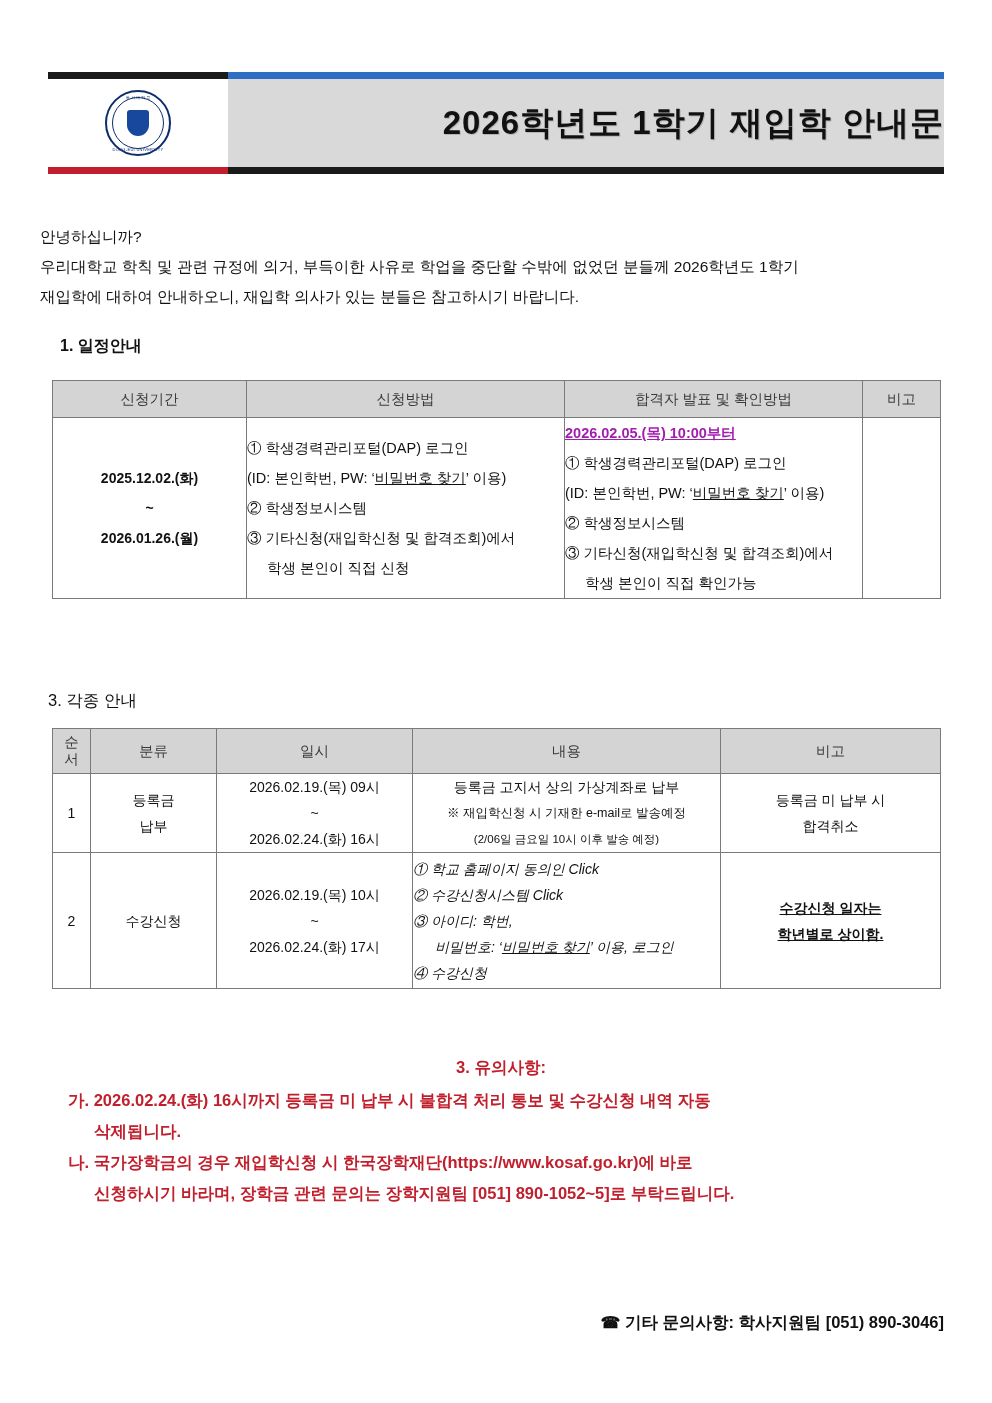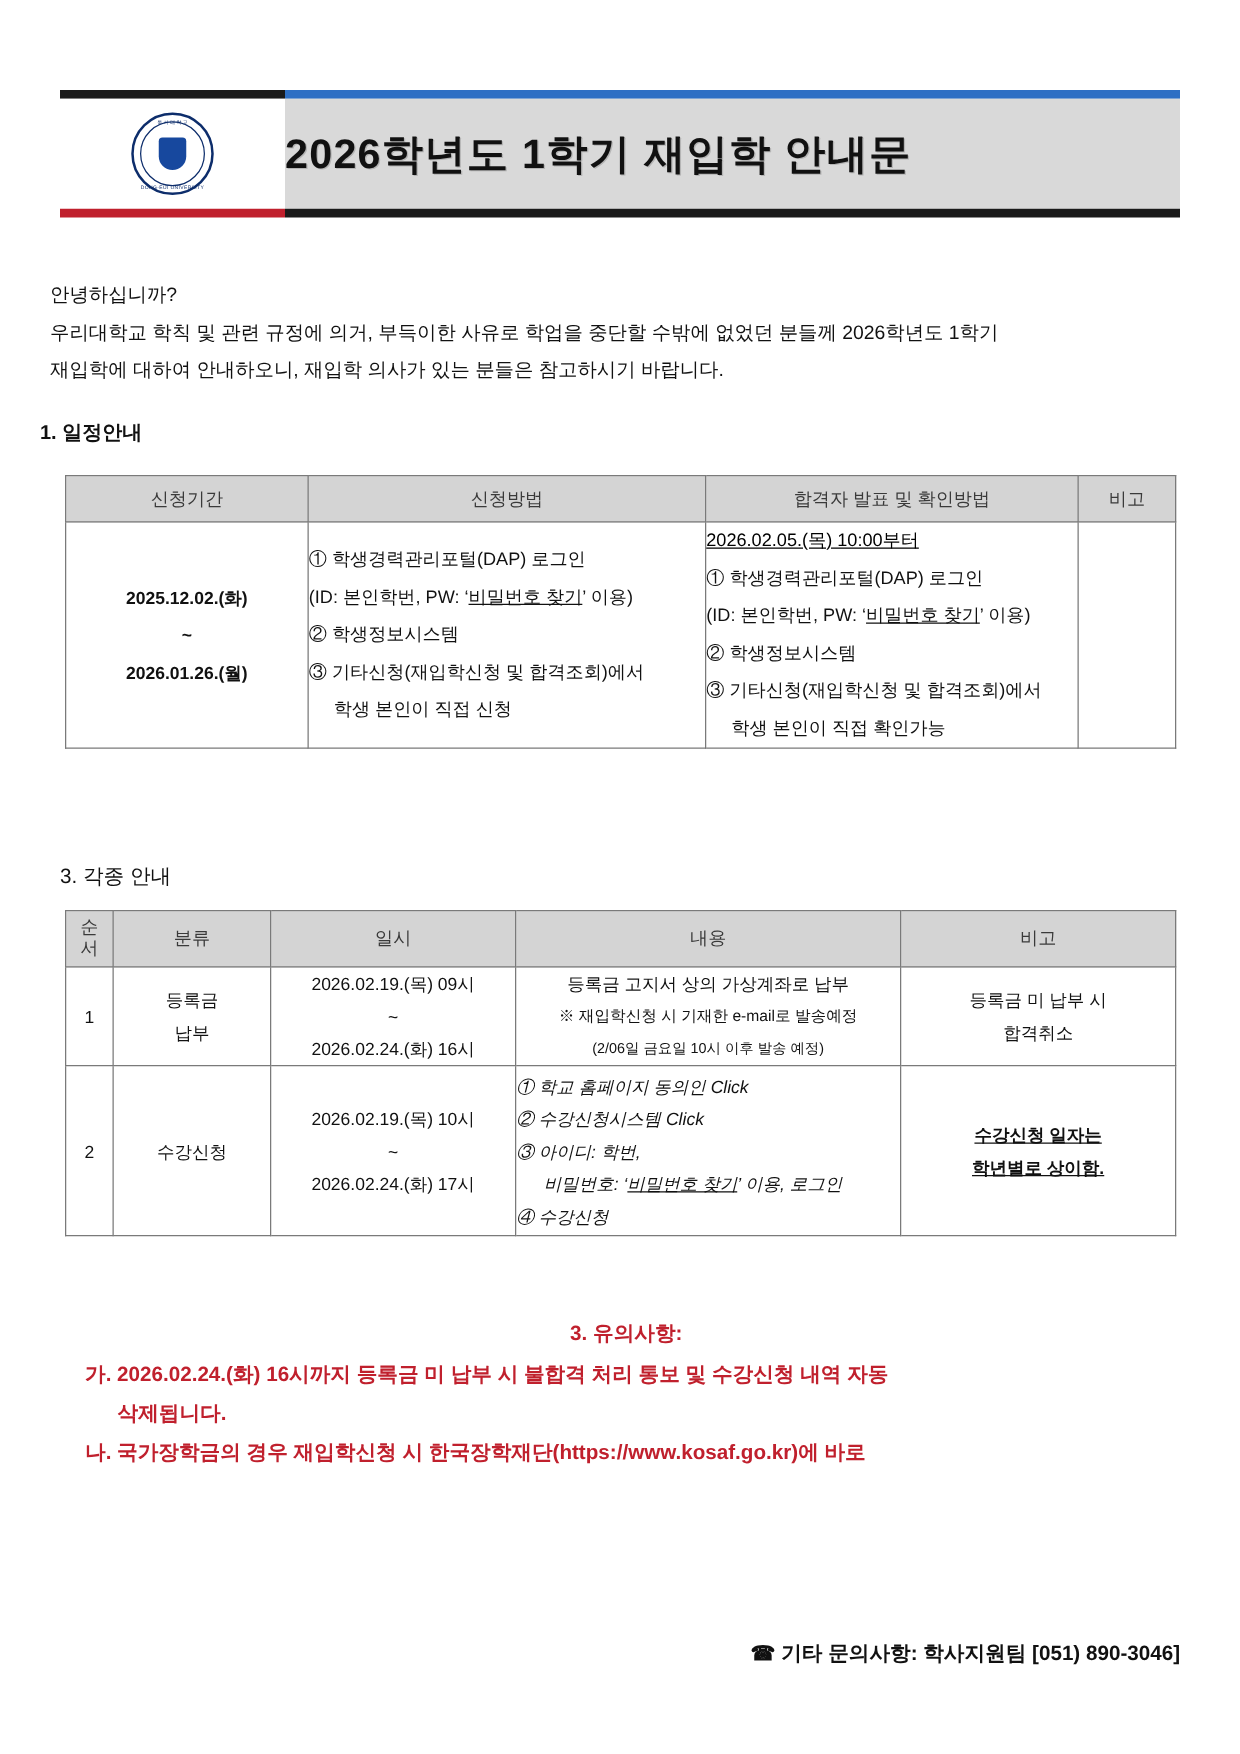--- a/index.html
+++ b/index.html
@@ -103,21 +103,21 @@
     text-align: center;
     top: 3px;
     font-size: 4px;
     color: #0d2d6b;
   }
   .header-title-box {
     flex: 1;
     background: #d9d9d9;
     display: flex;
     align-items: center;
-    justify-content: flex-start;
+    justify-content: flex-end;
   }
   .header-title {
     font-size: 33px;
     font-weight: bold;
     letter-spacing: 1px;
     color: #111111;
     text-shadow: 1px 1px 0 #b5b5b5;
   }
 
   
@@ -131,21 +131,21 @@
     color: #111;
   }
 
   
   .sec-head {
     position: absolute;
     font-size: 16px;
     font-weight: bold;
     color: #111;
   }
-  .sec-head-1 { left: 32px; top: 336px; }
+  .sec-head-1 { left: 60px; top: 336px; }
   .sec-head-2 { left: 48px; top: 690px; font-weight: normal; font-size: 16.5px; }
 
   
   table {
     border-collapse: collapse;
     table-layout: fixed;
   }
   .tbl1 {
     position: absolute;
     left: 52px;
@@ -175,22 +175,22 @@
   }
   .cell-list {
     padding: 16px 0 16px 18px;
     line-height: 30px;
     font-size: 14.5px;
     color: #111;
   }
   .cell-list .ind { padding-left: 20px; }
   .underline { text-decoration: underline; margin-top: 24px; }
   .red-bold-ul {
-    color: #000000;
-    font-weight: normal;
+    color: #a21caf;
+    font-weight: bold;
     text-decoration: underline;
   }
 
   
   .tbl2 {
     position: absolute;
     left: 52px;
     top: 728px;
     width: 888px;
     font-size: 14px;
@@ -400,20 +400,21 @@
   <div class="notes">
     <div class="note-title">3. 유의사항:</div>
     <div class="note-item">
       <span>가.</span>
       <span>2026.02.24.(화) 16시까지 등록금 미 납부 시 불합격 처리 통보 및 수강신청 내역 자동</span>
       <span class="cont">삭제됩니다.</span>
     </div>
     <div class="note-item">
       <span>나.</span>
       <span>국가장학금의 경우 재입학신청 시 한국장학재단(https://www.kosaf.go.kr)에 바로</span>
+      <span class="cont">신청하시기 바라며, 장학금 관련 문의는 장학지원팀 [051] 890-1052~5]로 부탁드립니다.</span>
     </div>
   </div>
 
   <div class="footer">
     <span class="phone-icon">☎</span>
     <span>기타 문의사항: 학사지원팀 [051) 890-3046]</span>
   </div>
 
 </div>
 

